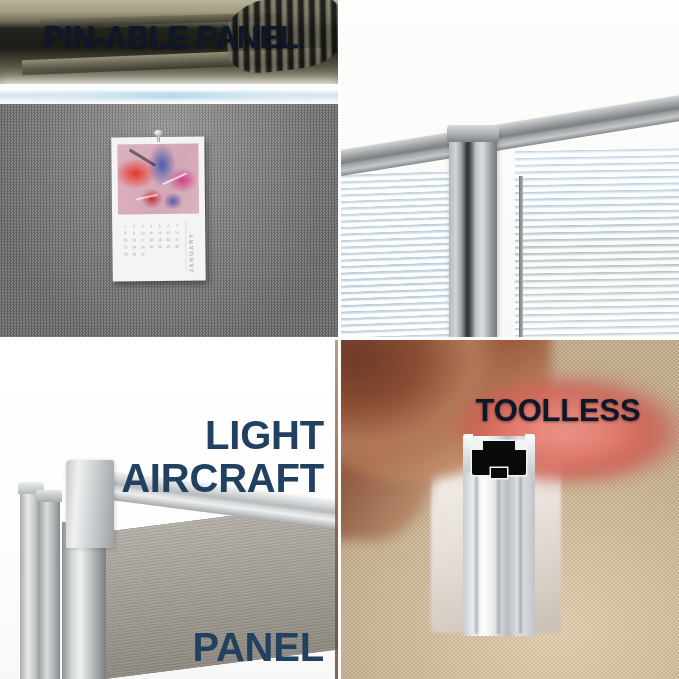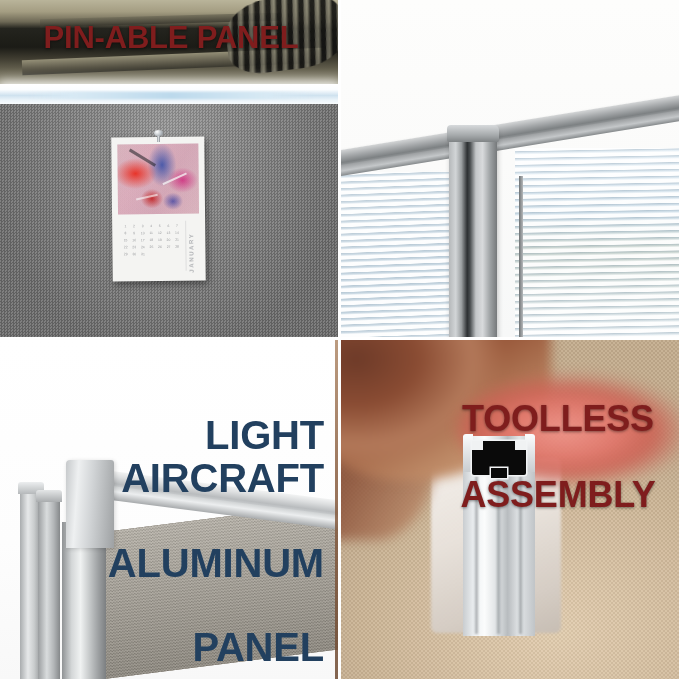--- a/index.html
+++ b/index.html
@@ -16,21 +16,21 @@
   .q-tr{ left:341px;top:0;   width:338px; height:337px; }
   .q-bl{ left:0;   top:340px;width:338px; height:339px; }
   .q-br{ left:341px;top:340px;width:338px; height:339px; }
 
   
   .caption{
     position:absolute; z-index:40; line-height:1.06;
     font-weight:700; letter-spacing:-0.2px;
     white-space:pre-line; pointer-events:none;
   }
-  .caption.white{ color:#7f1d1d; text-shadow:0 1px 3px rgba(0,0,0,.45); }
+  .caption.white{ color:#0f172a; text-shadow:0 1px 3px rgba(0,0,0,.45); }
   .caption.navy { color:#22405f; }
 
   
   .tl-ceiling{
     position:absolute; left:0; top:0; width:338px; height:84px;
     background:
       linear-gradient(180deg,#b9b49a 0%,#a49d82 14%,#6d6855 26%,#24241e 34%,
                       #1b1b16 56%,#403d31 70%,#6e6a57 86%,#8c886f 100%);
   }
   .tl-duct{
@@ -448,22 +448,21 @@
     <div class="br-notchL"></div>
     <div class="br-notchR"></div>
     <div class="br-tongue"></div>
   </div>
 
   <div class="caption white" style="left:16px; top:22px; width:310px; text-align:center; font-size:31px;">PIN-ABLE PANEL</div>
 
 
   <div class="caption navy" style="left:10px; top:372px; width:314px; text-align:right; font-size:40px;">
     <span>LIGHT AIRCRAFT</span><br>
-    <span>ALUMINUM</span><br>
+    <br>
     <span>PANEL</span>
   </div>
 
-  <div class="caption white" style="left:440px; top:362px; width:236px; text-align:center; font-size:36px;">
+  <div class="caption white" style="left:440px; top:362px; width:236px; text-align:center; font-size:31px;">
     <span>TOOLLESS</span><br>
-    <span>ASSEMBLY</span>
   </div>
 
 </div>
 
 </body></html>

